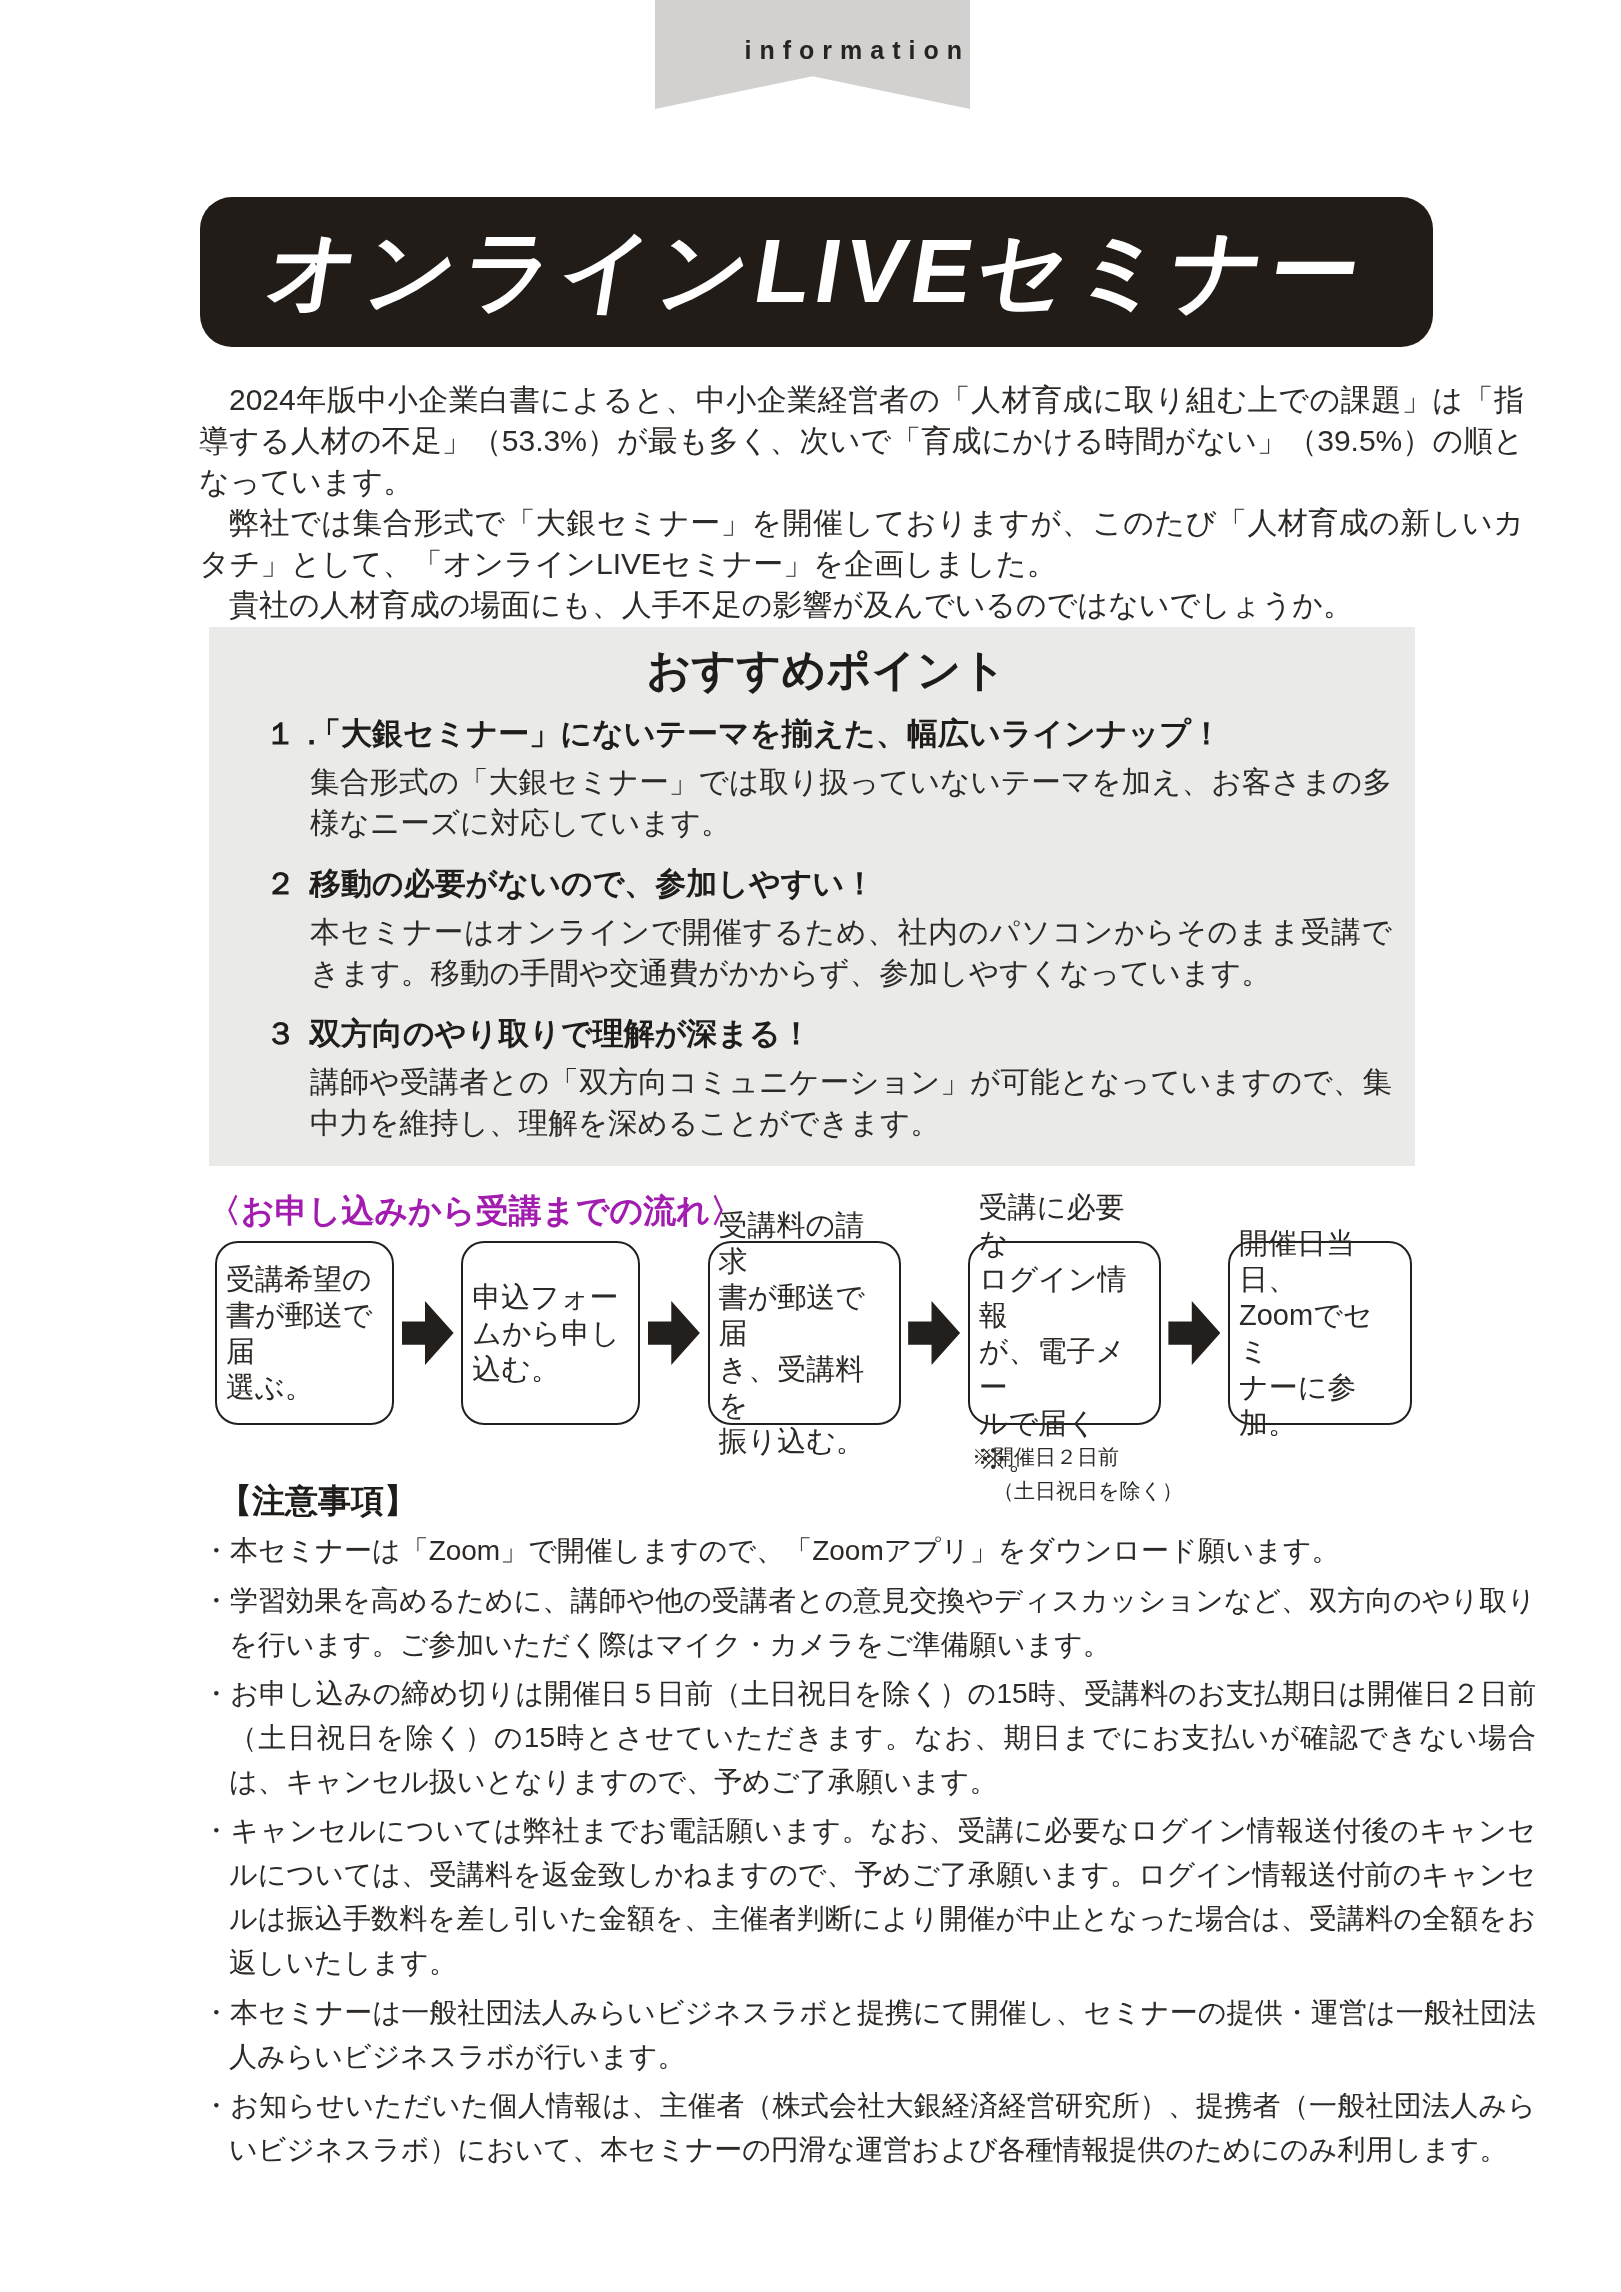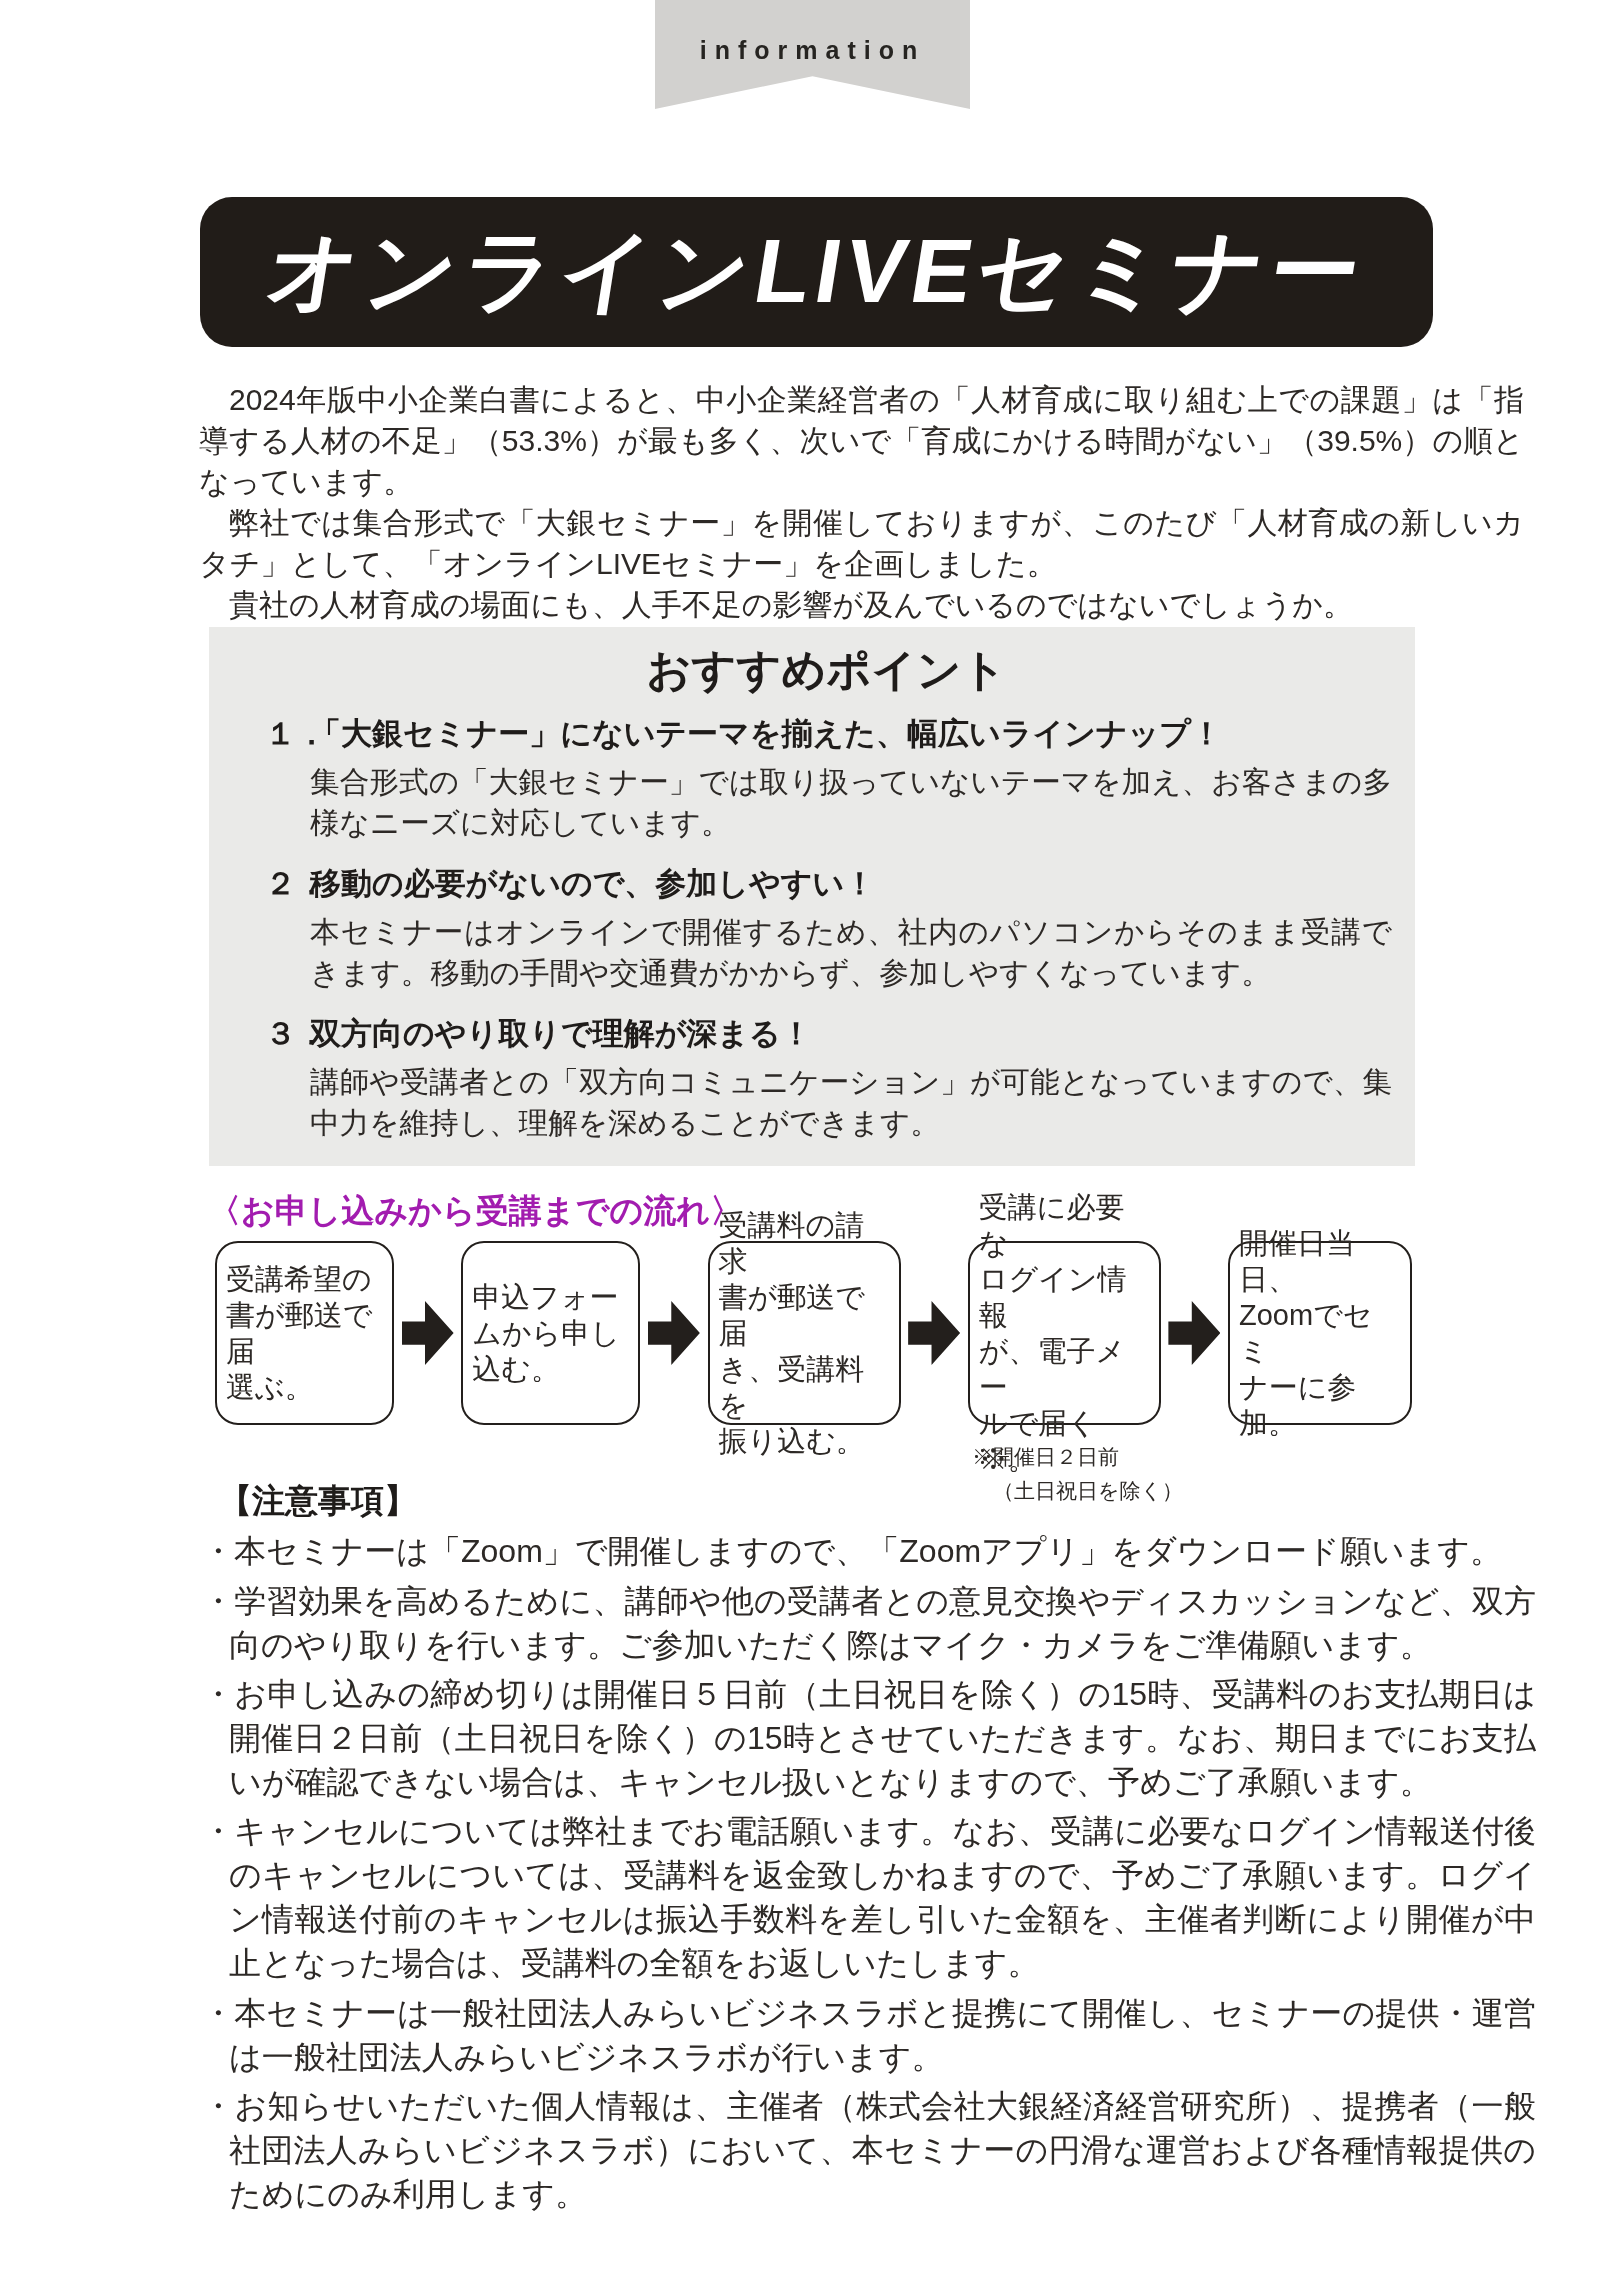--- a/index.html
+++ b/index.html
@@ -13,21 +13,21 @@
     color:#2d2926;
   }
 
   
   .ribbon {
     position:absolute;
     left:655px; top:0;
     width:315px; height:109px;
     background:#d2d1cf;
     clip-path:polygon(0 0, 100% 0, 100% 100%, 50% 70%, 0 100%);
-    text-align:center;
+    text-align:right;
   }
   .ribbon span {
     display:inline-block;
     margin-top:36px;
     font-size:25px;
     font-weight:bold;
     letter-spacing:8px;
     color:#262421;
   }
 
@@ -143,21 +143,21 @@
     font-weight:bold;
     line-height:43px;
     color:#1f1c1a;
   }
   .notes {
     margin:7.2px 86px 0 202px;
     width:1334px;
     list-style:none;
   }
   .notes li {
-    font-size:32px;
+    font-size:28px;
     line-height:44px;
     margin-bottom:5.4px;
     padding-left:27px;
     text-indent:-27px;
     text-align:justify;
   }
 </style>
 </head>
 <body>
 

